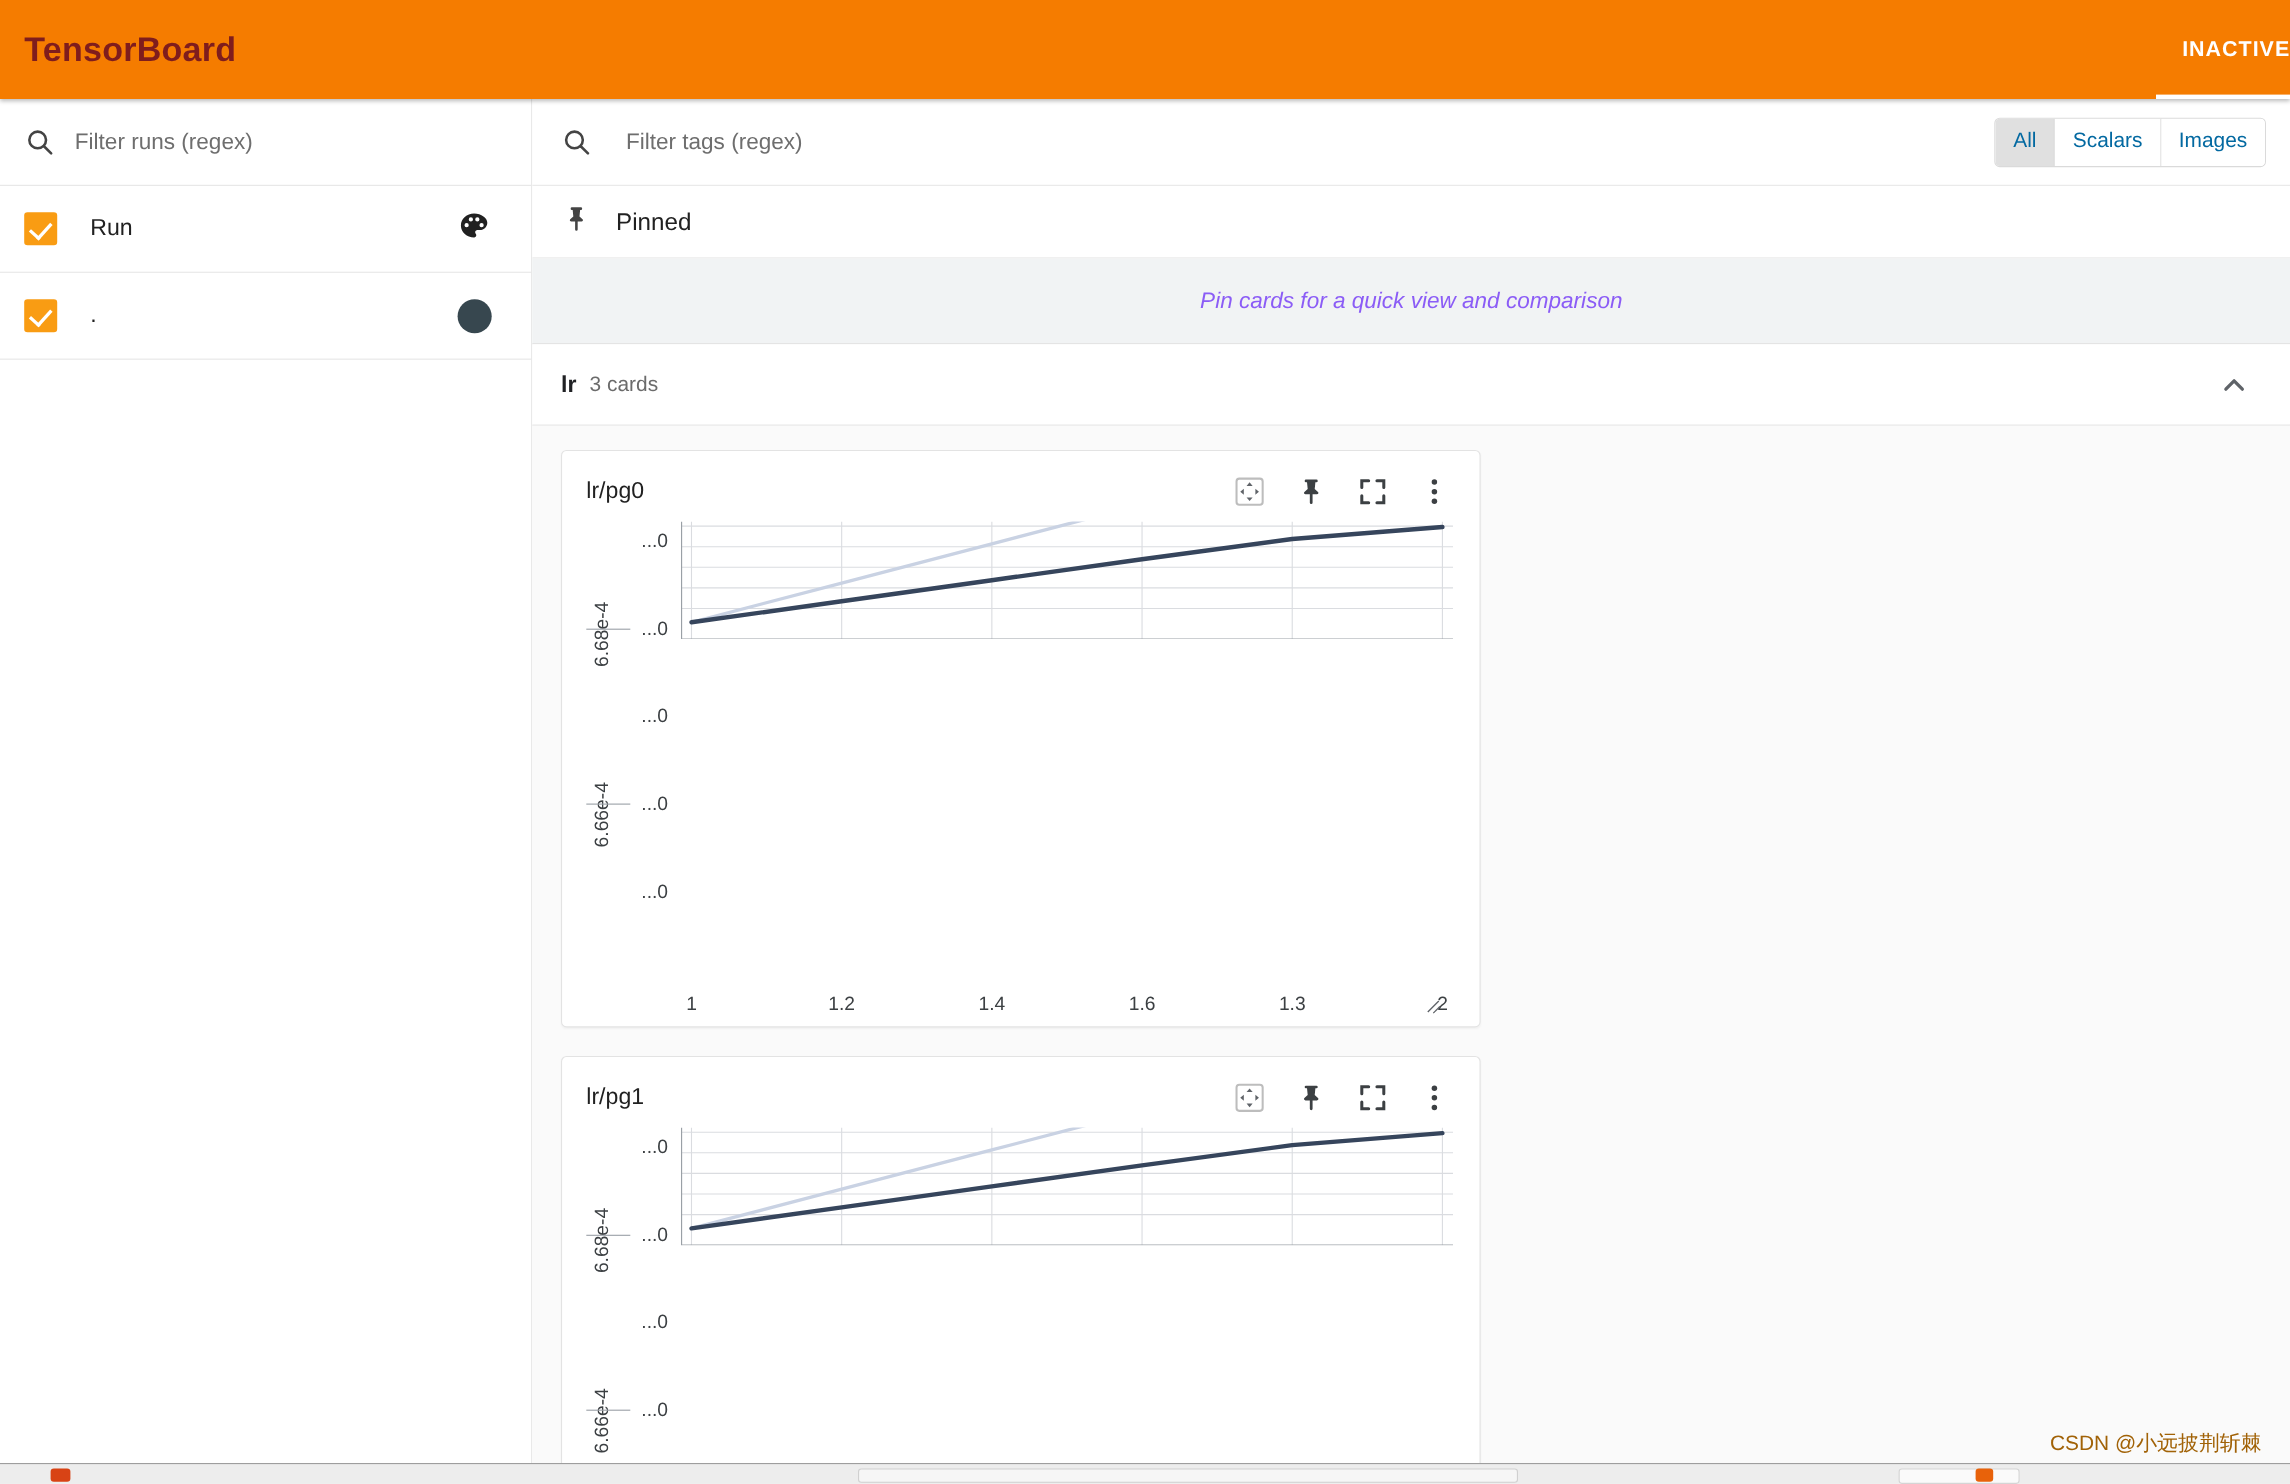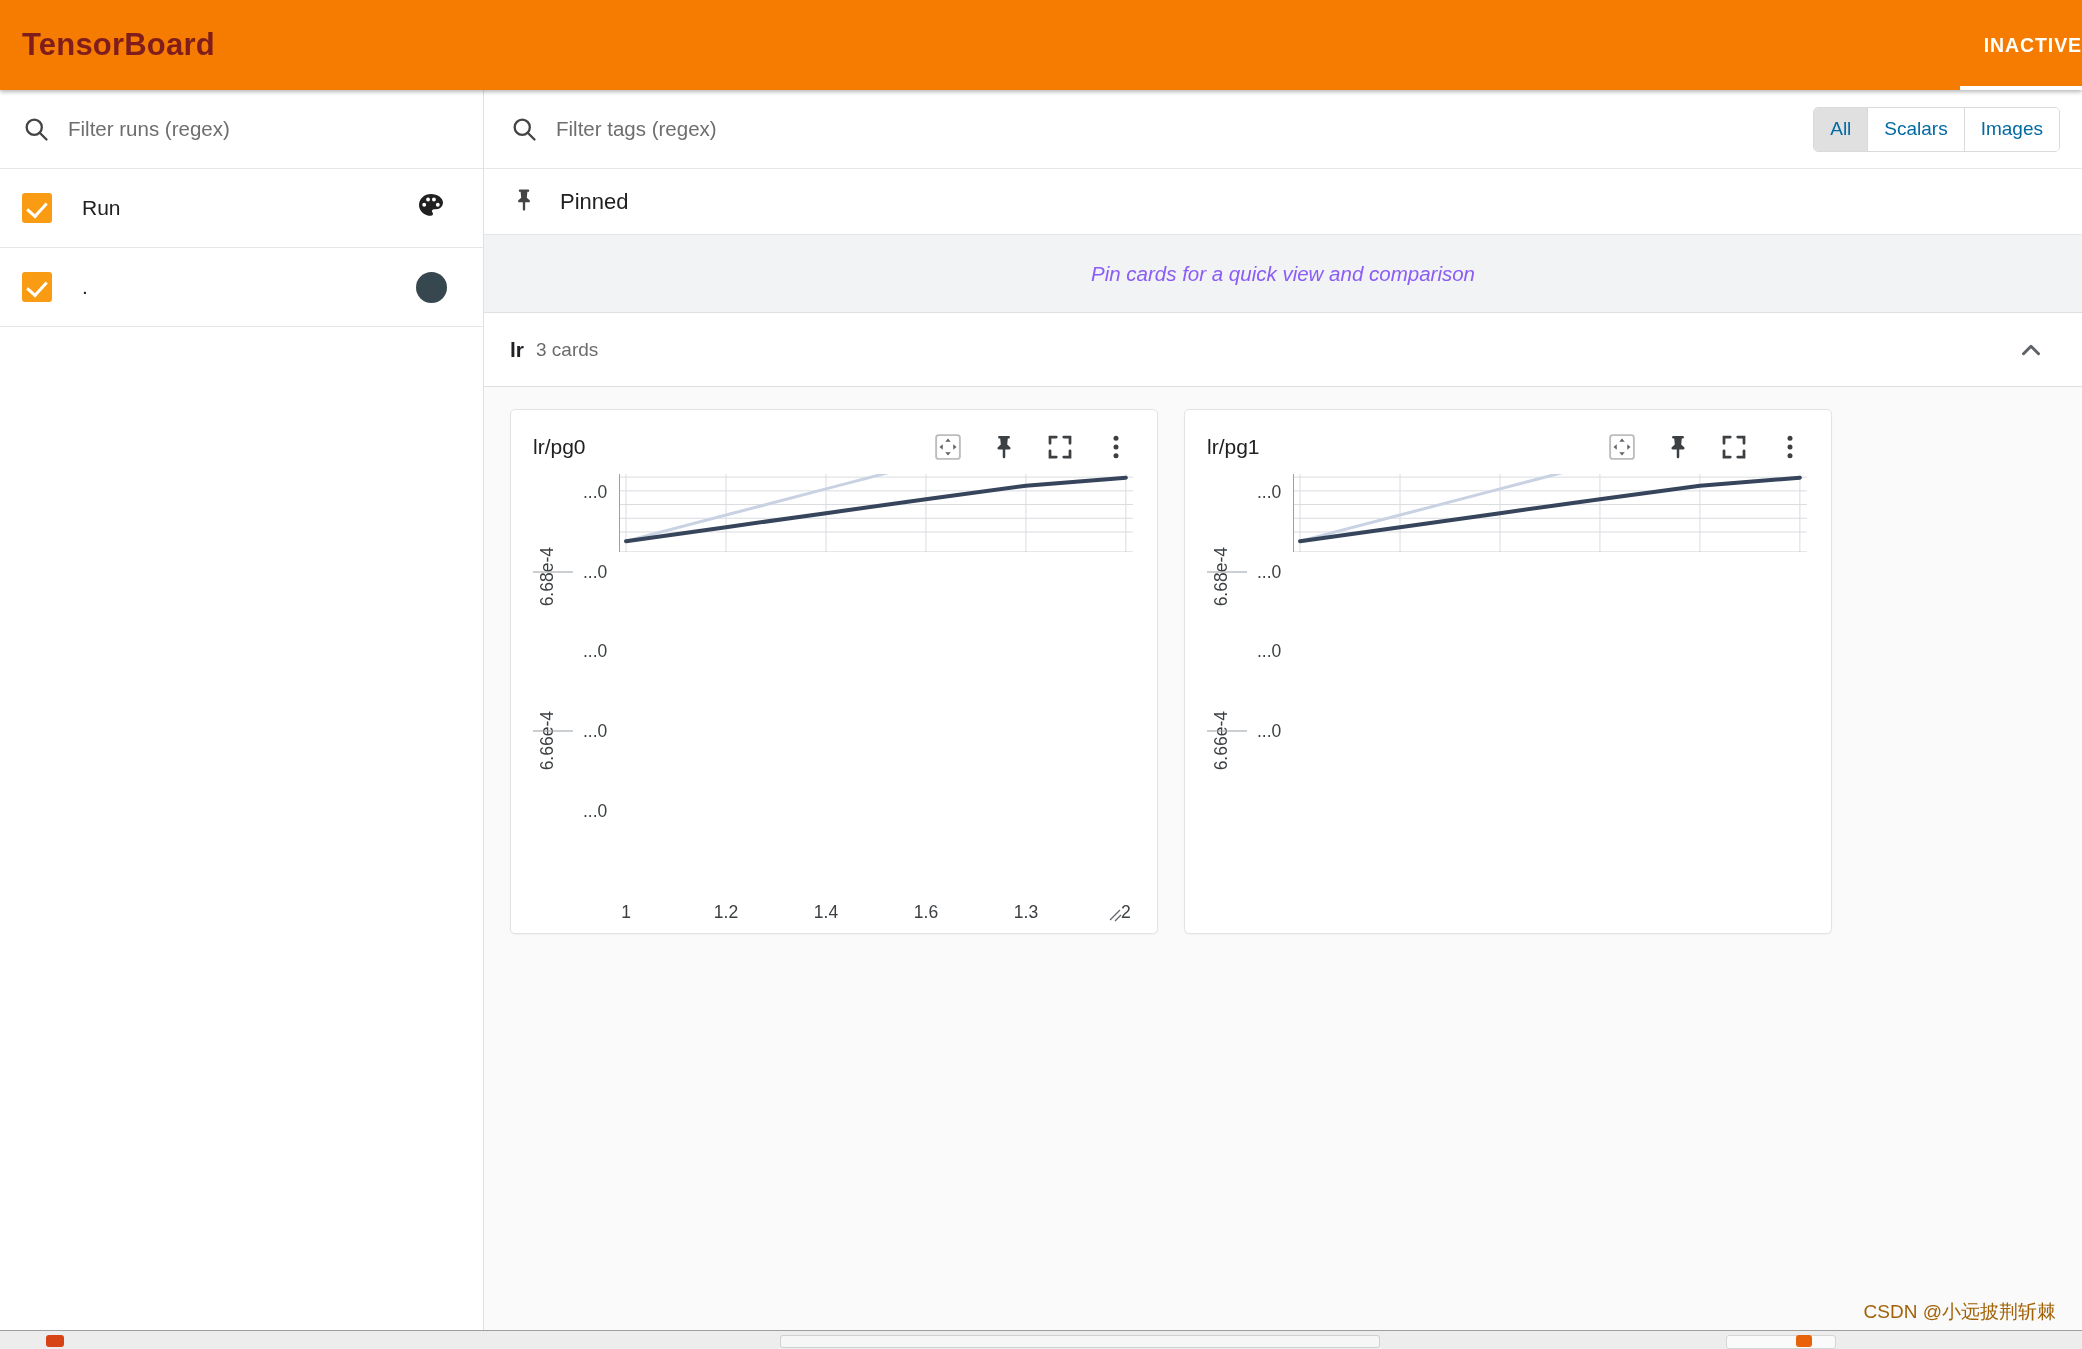--- a/index.html
+++ b/index.html
@@ -125,20 +125,21 @@
     display: flex; flex-direction: column;
     min-width: 0;
     background: #fff;
   }
   .tagfilter-row {
     display: flex; align-items: center;
     height: 79px;
     padding: 0 22px 0 26px;
     border-bottom: 1px solid #e6e6e6;
     background: #fff;
+    gap: 13px;
   }
   .tagfilter-text {
     font-size: 20.5px; color: #6e6e6e; white-space: nowrap;
   }
   .type-toggle {
     margin-left: auto;
     display: flex;
     border: 1px solid #dadada;
     border-radius: 5px;
     overflow: hidden;
@@ -195,21 +196,21 @@
   .cards-area {
     flex: 1;
     background: #fafafa;
     padding: 22px 24px 0 26px;
     display: flex; flex-wrap: wrap;
     align-content: flex-start;
     gap: 26px 26px;
     overflow: hidden;
   }
   .card {
-    width: 648px;
+    width: 836px;
     height: 525px;
     background: #fff;
     border: 1px solid #e3e3e3;
     border-radius: 5px;
     display: flex; flex-direction: column;
     position: relative;
     box-shadow: 0 1px 2px rgba(0,0,0,.04);
   }
   .card-header {
     display: flex; align-items: center;

